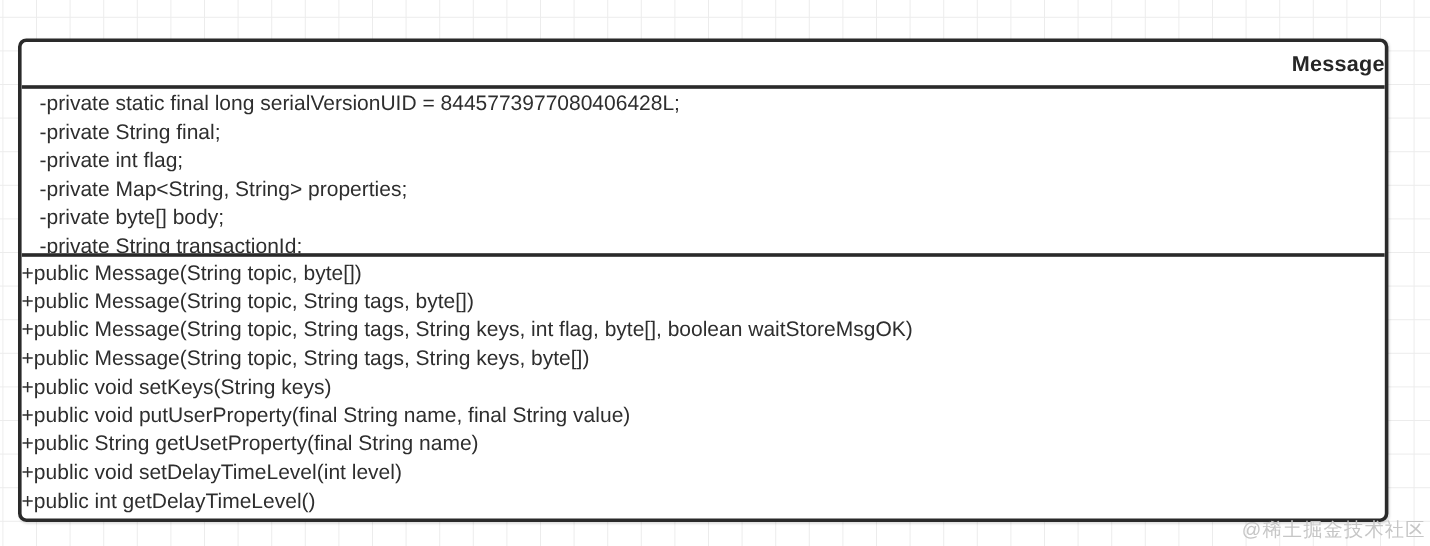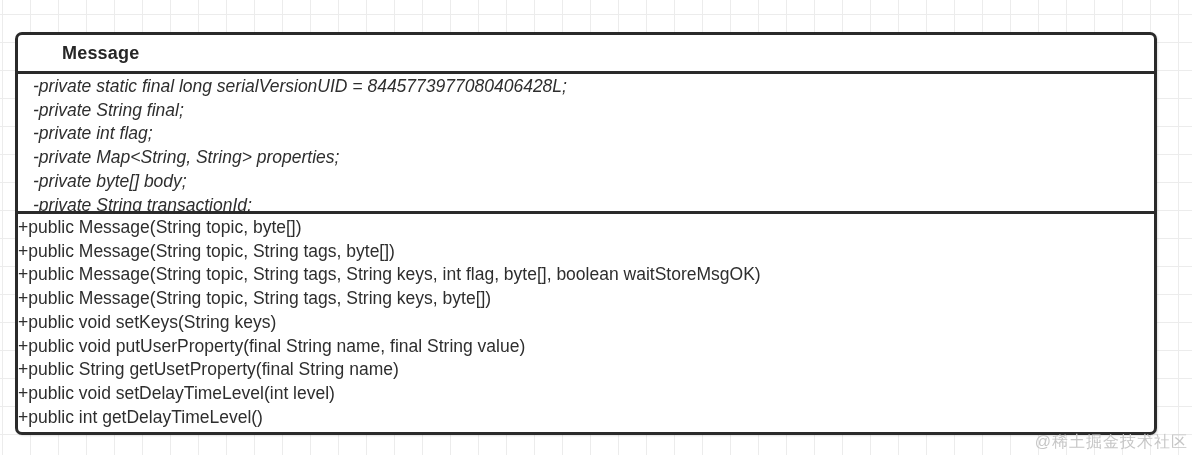--- a/index.html
+++ b/index.html
@@ -38,34 +38,33 @@
     border: 3px solid var(--border-color);
     border-radius: 7px;
     box-shadow: 1px 1px 2px rgba(0,0,0,0.12);
     overflow: hidden;
     display: flex;
     flex-direction: column;
   }
   .uml-title {
     flex: 0 0 36px;
     line-height: 36px;
-    text-align: left;
+    text-align: right;
     font-weight: bold;
     font-size: 18px;
     color: #262626;
     border-bottom: 3px solid var(--border-color);
     letter-spacing: 0.2px;
     padding-left: 44px;
   }
   .uml-fields {
     flex: 0 0 140px;
     overflow: hidden;
     border-bottom: 3px solid var(--border-color);
     padding: 1px 17px 0 15px;
-    font-style: italic;
   }
   .uml-methods {
     flex: 1 1 auto;
     overflow: hidden;
     padding: 2px 0 0 0;
   }
   .uml-line {
     font-size: 17.5px;
     line-height: 23.7px;
     white-space: nowrap;

